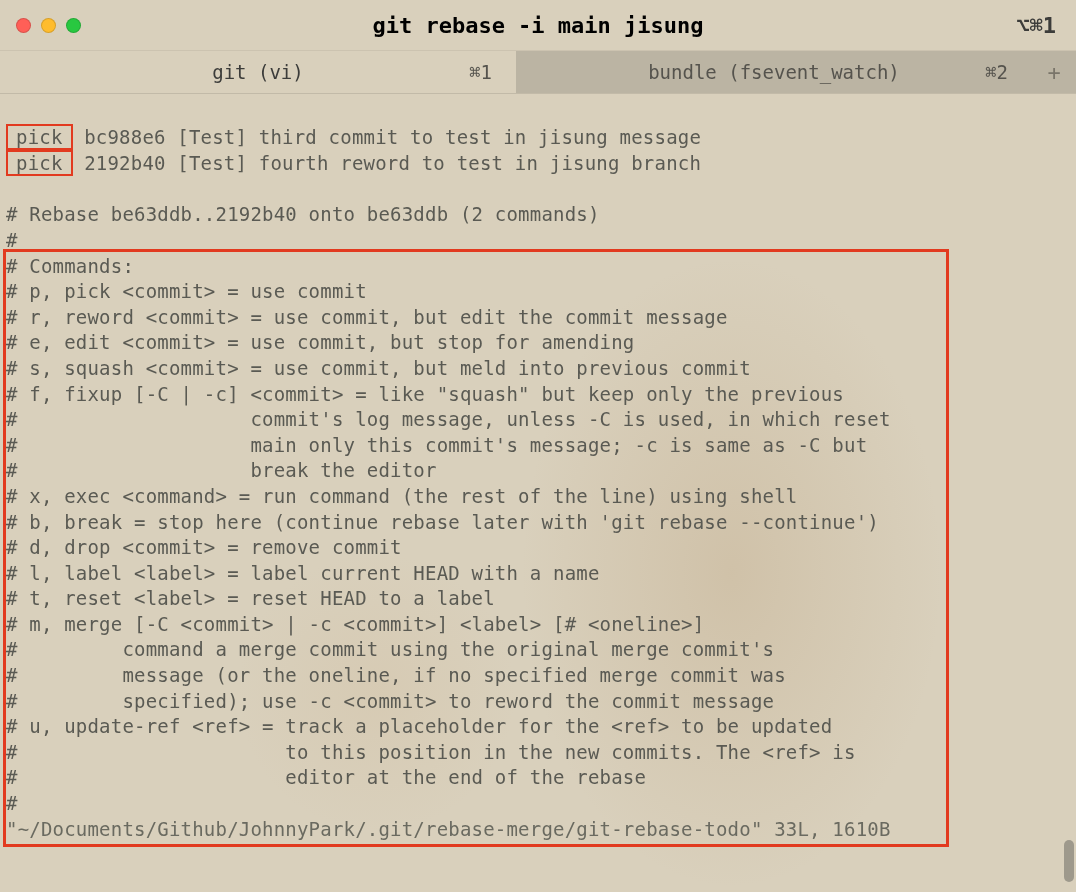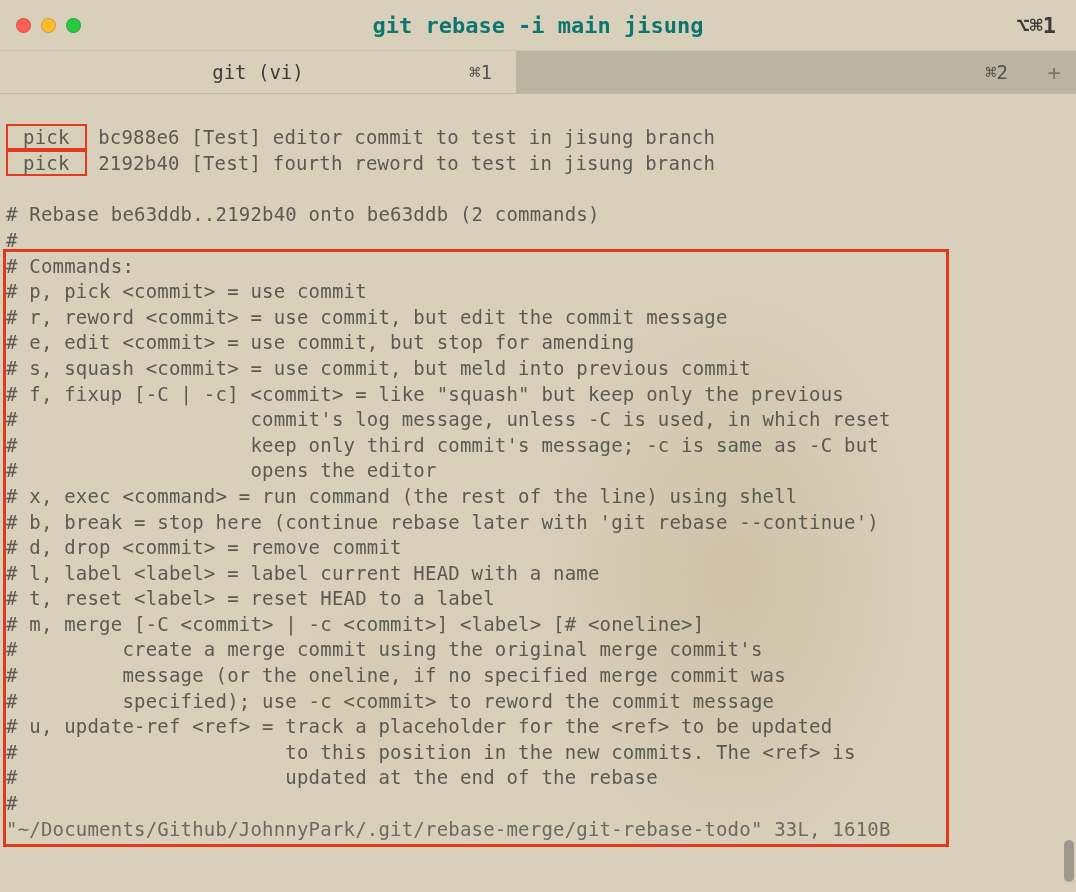--- a/index.html
+++ b/index.html
@@ -32,21 +32,21 @@
   }
   .tl.red { background:#ff5f57; }
   .tl.yellow { background:#febc2e; }
   .tl.green { background:#28c840; }
   .window-title {
     position: absolute;
     left: 0; right: 0;
     text-align: center;
     font-weight: 700;
     font-size: 22px;
-    color: #0f766e;
+    color: #000000;
     pointer-events: none;
   }
   .title-right-shortcut {
     position: absolute;
     right: 20px;
     font-size: 22px;
     font-weight: 600;
     color: #3c3c3a;
   }
   .tabbar {
@@ -104,21 +104,21 @@
   .code {
     position: relative;
     white-space: pre;
     color: #5a5a53;
     line-height: 25.6px;
     letter-spacing: 0.2px;
   }
   .pickbox {
     display: inline-block;
     border: 2px solid #e23a1f;
-    padding: 0 15px;
+    padding: 0 8px;
     line-height: 22px;
   }
   .hl-commands {
     position: absolute;
     border: 3px solid #e23a1f;
     left: 3px;
     top: 155px;
     width: 946px;
     height: 598px;
     pointer-events: none;
@@ -149,55 +149,56 @@
   <div class="window-title">git rebase -i main jisung</div>
   <div class="title-right-shortcut">⌥⌘1</div>
 </div>
 
 <div class="tabbar">
   <div class="tab">
     <span>git (vi)</span>
     <span class="tab-shortcut">⌘1</span>
   </div>
   <div class="tab inactive">
+    <span>bundle (fsevent_watch)</span>
     <span class="tab-shortcut">⌘2</span>
   </div>
   <div class="newtab">
     <span>+</span>
   </div>
 </div>
 
 <div class="terminal">
   <div class="terminal-bg"></div>
 
   <div class="code">
-<span><span class="pickbox">pick</span><span> bc988e6 [Test] editor commit to test in jisung branch</span></span>
+<span><span class="pickbox">pick</span><span> bc988e6 [Test] third commit to test in jisung message</span></span>
 <span><span class="pickbox">pick</span><span> 2192b40 [Test] fourth reword to test in jisung branch</span></span>
 <span></span>
 <span># Rebase be63ddb..2192b40 onto be63ddb (2 commands)</span>
 <span>#</span>
 <span># Commands:</span>
 <span># p, pick &lt;commit&gt; = use commit</span>
 <span># r, reword &lt;commit&gt; = use commit, but edit the commit message</span>
 <span># e, edit &lt;commit&gt; = use commit, but stop for amending</span>
 <span># s, squash &lt;commit&gt; = use commit, but meld into previous commit</span>
 <span># f, fixup [-C | -c] &lt;commit&gt; = like "squash" but keep only the previous</span>
 <span>#                    commit's log message, unless -C is used, in which reset</span>
-<span>#                    keep only third commit's message; -c is same as -C but</span>
-<span>#                    opens the editor</span>
+<span>#                    main only this commit's message; -c is same as -C but</span>
+<span>#                    break the editor</span>
 <span># x, exec &lt;command&gt; = run command (the rest of the line) using shell</span>
 <span># b, break = stop here (continue rebase later with 'git rebase --continue')</span>
 <span># d, drop &lt;commit&gt; = remove commit</span>
 <span># l, label &lt;label&gt; = label current HEAD with a name</span>
 <span># t, reset &lt;label&gt; = reset HEAD to a label</span>
 <span># m, merge [-C &lt;commit&gt; | -c &lt;commit&gt;] &lt;label&gt; [# &lt;oneline&gt;]</span>
-<span>#         create a merge commit using the original merge commit's</span>
+<span>#         command a merge commit using the original merge commit's</span>
 <span>#         message (or the oneline, if no specified merge commit was</span>
 <span>#         specified); use -c &lt;commit&gt; to reword the commit message</span>
 <span># u, update-ref &lt;ref&gt; = track a placeholder for the &lt;ref&gt; to be updated</span>
 <span>#                       to this position in the new commits. The &lt;ref&gt; is</span>
-<span>#                       updated at the end of the rebase</span>
+<span>#                       editor at the end of the rebase</span>
 <span>#</span>
 <span class="statusline">"~/Documents/Github/JohnnyPark/.git/rebase-merge/git-rebase-todo" 33L, 1610B</span></div>
 
   <div class="hl-commands"></div>
   <div class="scrollbar"></div>
 </div>
 
 </body></html>

